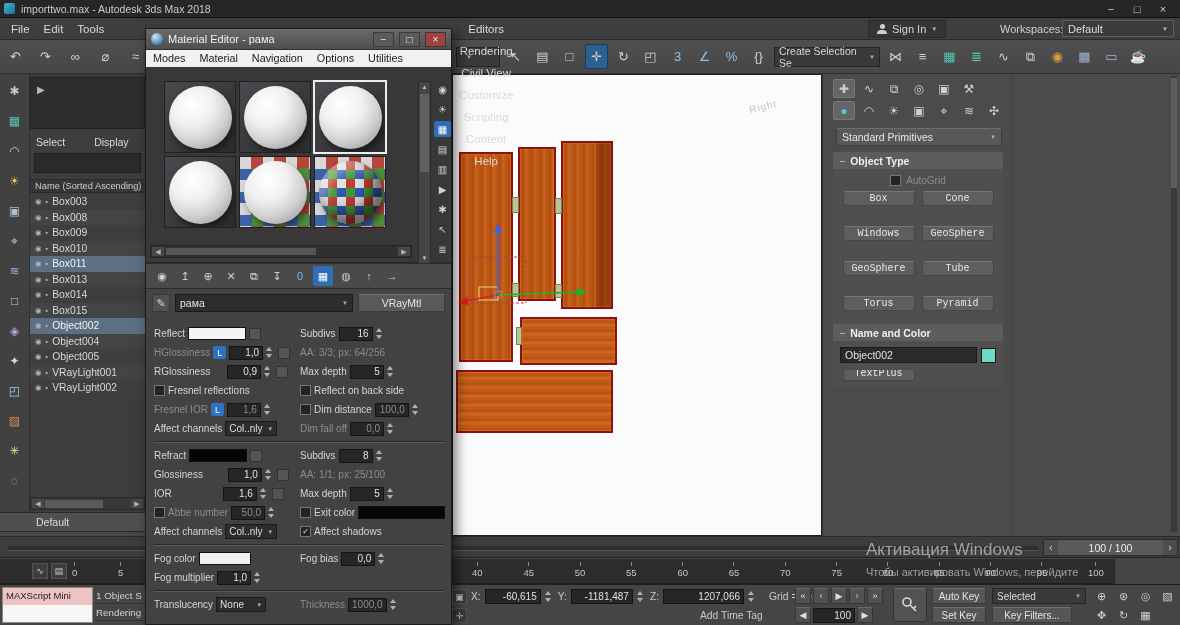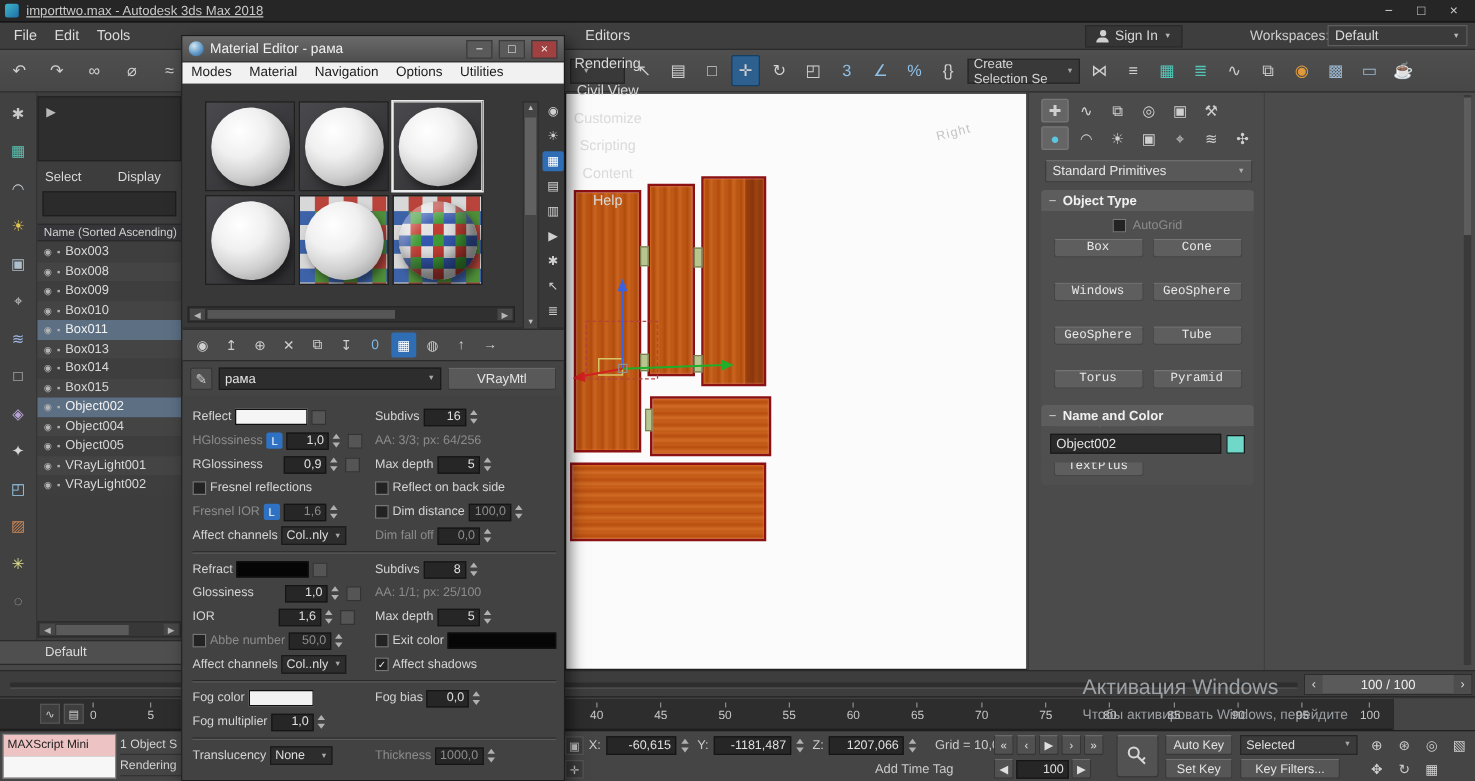--- a/index.html
+++ b/index.html
@@ -7,21 +7,21 @@
   body {
     position:relative; overflow:hidden; background:#474747;
     font-family:"Liberation Sans", sans-serif; font-size:11px; color:#d6d6d6;
     -webkit-font-smoothing:antialiased;
   }
   .abs { position:absolute; }
 
   
   .titlebar { left:0; top:0; width:1180px; height:18px; background:#262626; display:flex; align-items:center; padding:0 4px; border-bottom:1px solid #111; z-index:5;}
   .app-icon { width:11px; height:11px; border-radius:2px; background:linear-gradient(135deg,#3fb6c9,#1d6fa8); margin-right:6px; }
-  .titlebar .title { color:#c9c9c9; font-size:10.5px; flex:1;text-decoration:underline; }
+  .titlebar .title { color:#c9c9c9; font-size:10.5px; flex:1; }
   .winbtn { width:26px; height:16px; display:flex; align-items:center; justify-content:center; color:#cfcfcf; font-size:11px; }
 
   
   .menubar { left:0; top:18px; width:1180px; height:22px; background:#3e3e3e; border-bottom:1px solid #2b2b2b; z-index:4; }
   .menu-group { position:absolute; top:0; height:22px; display:flex; align-items:center; }
   .menu-item { padding:0 7px; line-height:22px; color:#dadada; font-size:11.5px; white-space:nowrap; }
   .signin-box { position:absolute; left:868px; top:2px; height:18px; display:flex; align-items:center; gap:5px; padding:0 8px; background:#353535; border:1px solid #2a2a2a; }
   .person { width:10px; height:10px; position:relative; }
   .person::before { content:""; position:absolute; left:2.5px; top:0; width:5px; height:5px; border-radius:50%; background:#cfcfcf; }
   .person::after { content:""; position:absolute; left:0; bottom:0; width:10px; height:4px; border-radius:5px 5px 0 0; background:#cfcfcf; }
@@ -249,21 +249,21 @@
         <span class="tbicon">▤</span>
         <span class="tbicon">□</span>
         <span class="tbicon active">✛</span>
         <span class="tbicon">↻</span>
         <span class="tbicon">◰</span>
         <span class="tbicon" style="color: rgb(143, 193, 232);">3</span>
         <span class="tbicon" style="color: rgb(143, 193, 232);">∠</span>
         <span class="tbicon" style="color: rgb(143, 193, 232);">%</span>
         <span class="tbicon">{}</span>
       </span>
-    <div class="tb-dd" style="width:90px;">
+    <div class="tb-dd" style="width:106px;">
       <span>Create Selection Se</span>
     </div>
     <span style="display:flex;gap:4px;">
 
     <span class="tbicon">⋈</span>
         <span class="tbicon">≡</span>
         <span class="tbicon" style="color: rgb(82, 199, 184);">▦</span>
         <span class="tbicon" style="color: rgb(82, 199, 184);">≣</span>
         <span class="tbicon">∿</span>
         <span class="tbicon">⧉</span>
@@ -578,21 +578,21 @@
         <i class="up"></i>
         <i class="dn"></i>
       </span>
     <span class="clabel">Y:</span>
     <span class="nfield" style="width:62px;">-1181,487</span>
     <span class="spin">
         <i class="up"></i>
         <i class="dn"></i>
       </span>
     <span class="clabel">Z:</span>
-    <span class="nfield" style="width:60px;padding-left:16px;">1207,066</span>
+    <span class="nfield" style="width:81px;padding-left:16px;">1207,066</span>
     <span class="spin">
         <i class="up"></i>
         <i class="dn"></i>
       </span>
     <span class="clabel" style="margin-left:8px;">Grid = 10,0</span>
   </div>
   <span class="abs sb-small" style="left:452px; top:23px;">✛</span>
   <span class="addtag">Add Time Tag</span>
 
   <div class="playback">

